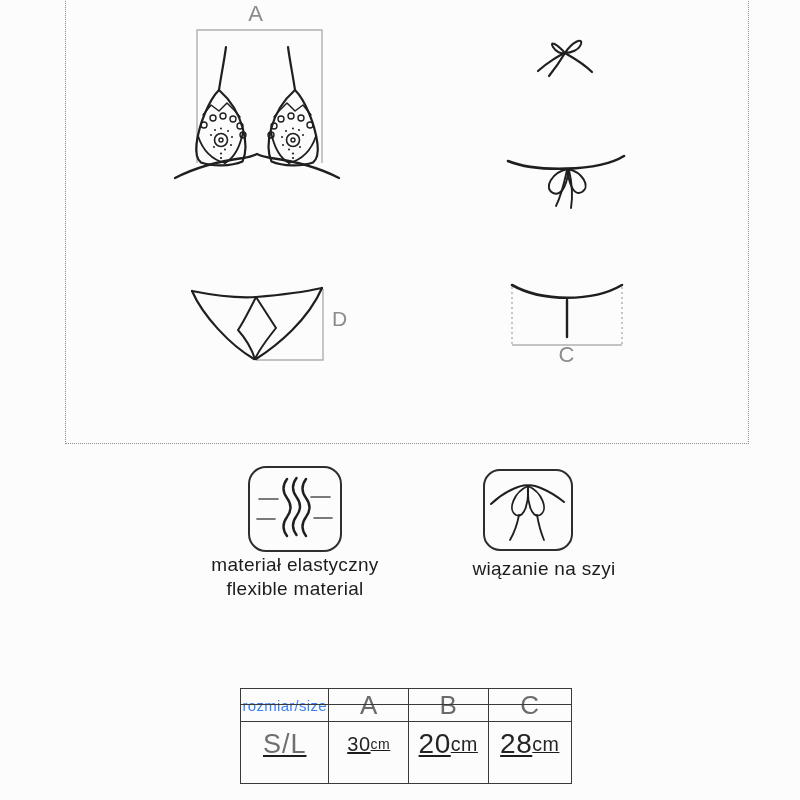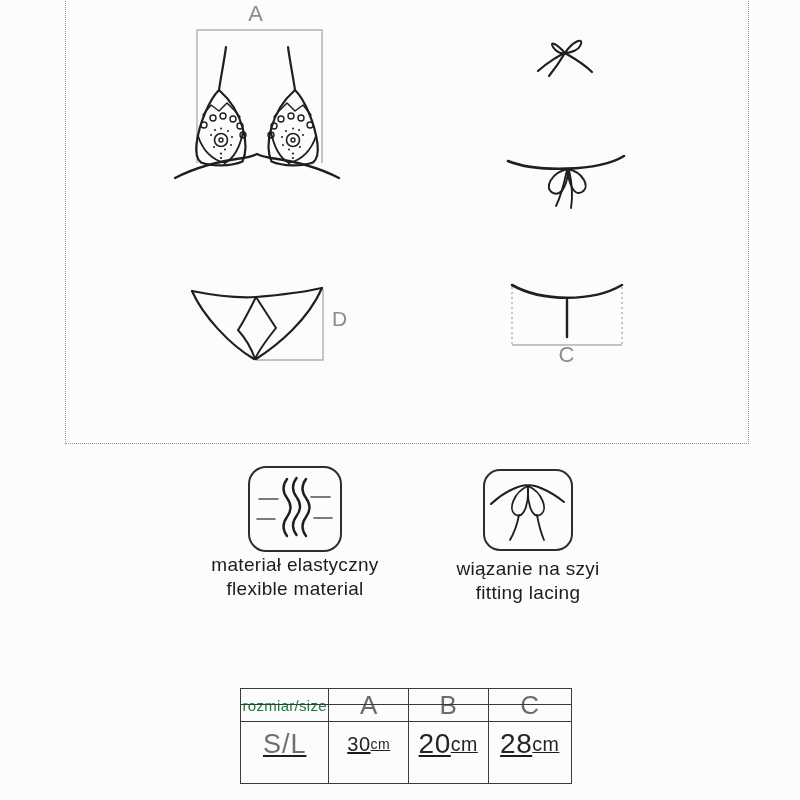--- a/index.html
+++ b/index.html
@@ -36,21 +36,21 @@
   .tbl{position:absolute;left:240px;display:flex;box-sizing:border-box;
     border:1.5px solid #3a3a3a;background:transparent;}
   .tbl .cell{
     box-sizing:border-box;display:flex;align-items:center;justify-content:center;
     border-left:1.5px solid #3a3a3a;
   }
   .tbl .cell:first-child{border-left:none;}
   .tbl-head{top:688px;width:332px;height:34px;}
   .tbl-row{top:704px;width:332px;height:80px;text-decoration:underline;}
   .c0{width:88px;} .c1{width:80px;} .c2{width:80px;} .c3{width:84px;}
-  .head-label{font-size:15px;color:#15803d;letter-spacing:.3px;}
+  .head-label{font-size:15px;color:#3b82f6;letter-spacing:.3px;}
   .head-letter{font-size:26px;color:#6b6b6b;}
   .size-name{font-size:27px;color:#6f6f6f;letter-spacing:1px;}
   .val{color:#242424;letter-spacing:.5px;}
   .val .unit{font-size:70%;}
   .val-sm{font-size:20px;}
   .val-lg{font-size:28px;}
   .ink{stroke:#1f1f1f;fill:none;stroke-linecap:round;stroke-linejoin:round;}
   .measure{stroke:#b0b0b0;fill:none;stroke-width:1.4;}
 </style>
 </head>
@@ -166,23 +166,22 @@
     <path class="ink" stroke-width="1.8" d="M 43 15 C 57 21 64 39 55 44 C 46 48 42 30 43 15"></path>
     <path class="ink" stroke-width="1.8" d="M 34 44 C 32 55 29 62 25 69"></path>
     <path class="ink" stroke-width="1.8" d="M 52 44 C 54 55 56 62 59 69"></path>
   </svg>
 </div>
 
 <div class="caption" style="left:165px;top:553px;width:260px">
   <span>materiał elastyczny</span>
   <span>flexible material</span>
 </div>
-<div class="caption" style="left:408px;top:557px;width:240px">
+<div class="caption" style="left:424px;top:557px;width:240px">
   <span>wiązanie na szyi</span>
-  <span>fitting lacing</span>
 </div>
 
 <div class="tbl tbl-head">
   <div class="cell c0 head-label">rozmiar/size</div>
   <div class="cell c1 head-letter">A</div>
   <div class="cell c2 head-letter">B</div>
   <div class="cell c3 head-letter">C</div>
 </div>
 <div class="tbl tbl-row">
   <div class="cell c0 size-name">S/L</div>

